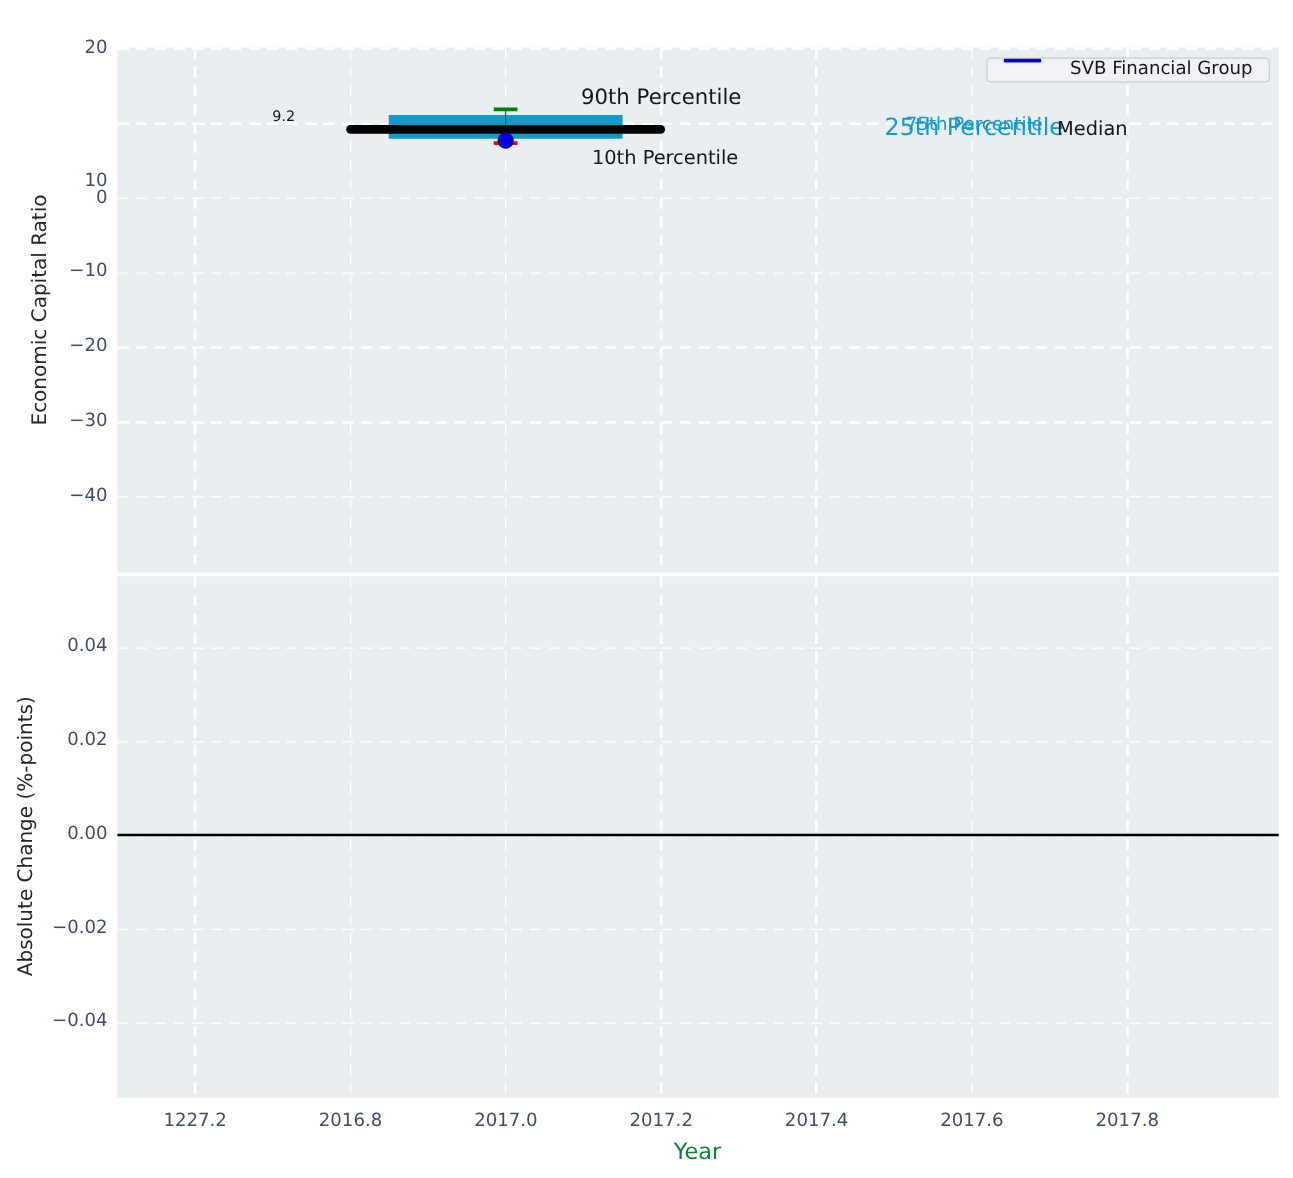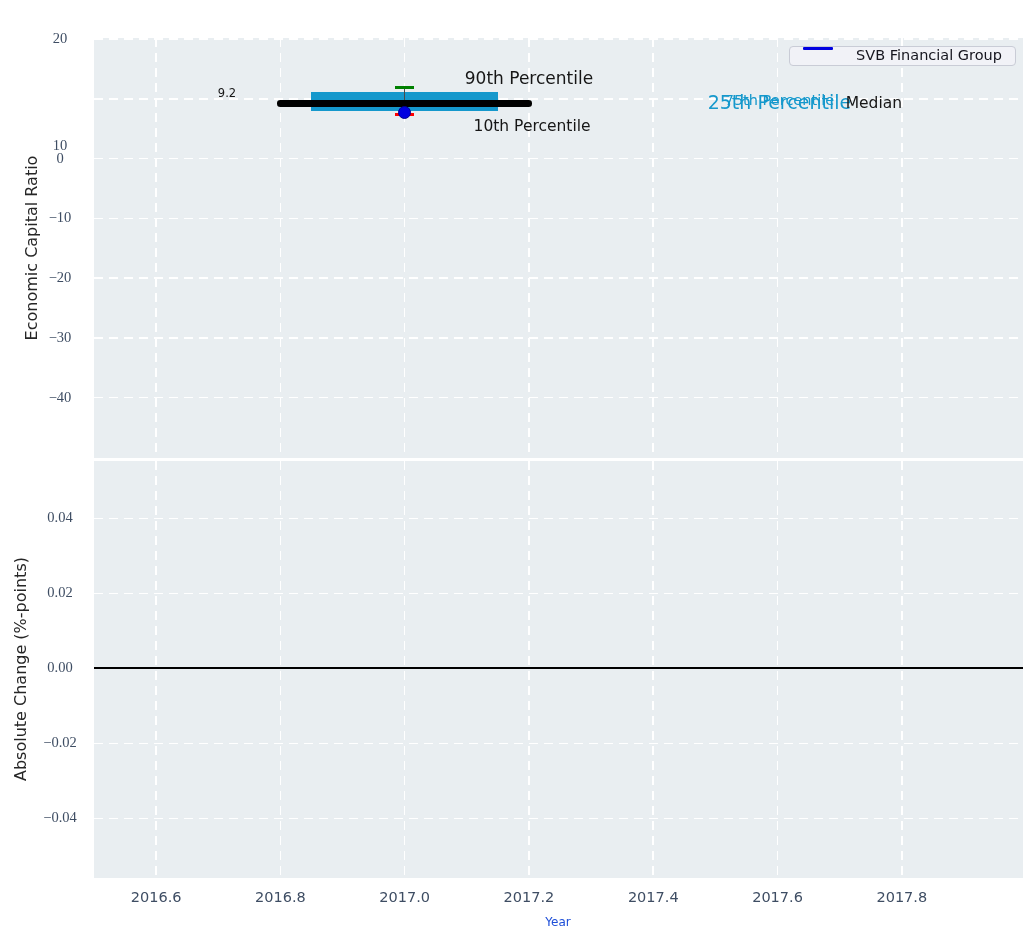--- a/index.html
+++ b/index.html
@@ -12,25 +12,25 @@
     font-size:22px; color:#1b1b1b; letter-spacing:0.2px;
   }
   .panel { position:absolute; left:94px; width:929px; background:#e9eef1; }
   .panel-top { top:38px; height:420px; }
   .panel-bottom { top:461px; height:417px; }
   .gridline-v { position:absolute; top:0; bottom:0; width:1.6px;
     background:repeating-linear-gradient(to bottom,#ffffff 0 9px, transparent 9px 15px); }
   .gridline-h { position:absolute; left:0; right:0; height:1.6px;
     background:repeating-linear-gradient(to right,#ffffff 0 9px, transparent 9px 15px); }
   .tick { position:absolute; font-size:14.5px; color:#3e4d63; }
-  .ytick { width:52px; text-align:center;font-family:Liberation Serif, serif; }
+  .ytick { width:52px; text-align:right; }
   .xtick { width:70px; text-align:center; }
   .ylabel { position:absolute; white-space:nowrap; font-size:16px; color:#262626;
     transform:translate(-50%,-50%) rotate(-90deg); }
-  .xlabel { position:absolute; font-size:12px; color:#1d4ed8; transform:translate(-50%,-50%); }
+  .xlabel { position:absolute; font-size:18px; color:#15803d; transform:translate(-50%,-50%); }
   .legend {
     position:absolute; top:46px; right:18px; height:20px; display:flex; align-items:flex-start;
     gap:23px; padding:0 13px; background:#f1f2f7; border:1px solid #c9ccd6; border-radius:4px;
     box-sizing:border-box;
   }
   .legend-line { display:inline-block; width:30px; height:3px; border-radius:1px; }
   .legend-text { font-size:14.5px; color:#15151e; }
   .anno { position:absolute; transform:translate(-50%,-50%); white-space:nowrap; }
   .shape { position:absolute; }
 </style>
@@ -98,21 +98,21 @@
       <div class="tick ytick" style="left: 34px; top: 149.683px;">0</div>
       <div class="tick ytick" style="left: 34px; top: 209.427px;">−10</div>
       <div class="tick ytick" style="left: 34px; top: 269.171px;">−20</div>
       <div class="tick ytick" style="left: 34px; top: 328.915px;">−30</div>
       <div class="tick ytick" style="left: 34px; top: 388.659px;">−40</div>
       <div class="tick ytick" style="left: 34px; top: 509.375px;">0.04</div>
       <div class="tick ytick" style="left: 34px; top: 584.375px;">0.02</div>
       <div class="tick ytick" style="left: 34px; top: 659.375px;">0.00</div>
       <div class="tick ytick" style="left: 34px; top: 734.375px;">−0.02</div>
       <div class="tick ytick" style="left: 34px; top: 809.375px;">−0.04</div>
-      <div class="tick xtick" style="left: 121.14px; top: 889px;">2016.6</div>
+      <div class="tick xtick" style="left: 121.14px; top: 889px;">1227.2</div>
       <div class="tick xtick" style="left: 245.421px; top: 889px;">2016.8</div>
       <div class="tick xtick" style="left: 369.702px; top: 889px;">2017.0</div>
       <div class="tick xtick" style="left: 493.983px; top: 889px;">2017.2</div>
       <div class="tick xtick" style="left: 618.264px; top: 889px;">2017.4</div>
       <div class="tick xtick" style="left: 742.545px; top: 889px;">2017.6</div>
       <div class="tick xtick" style="left: 866.826px; top: 889px;">2017.8</div>
     </div>
 </div>
 
 </body></html>

